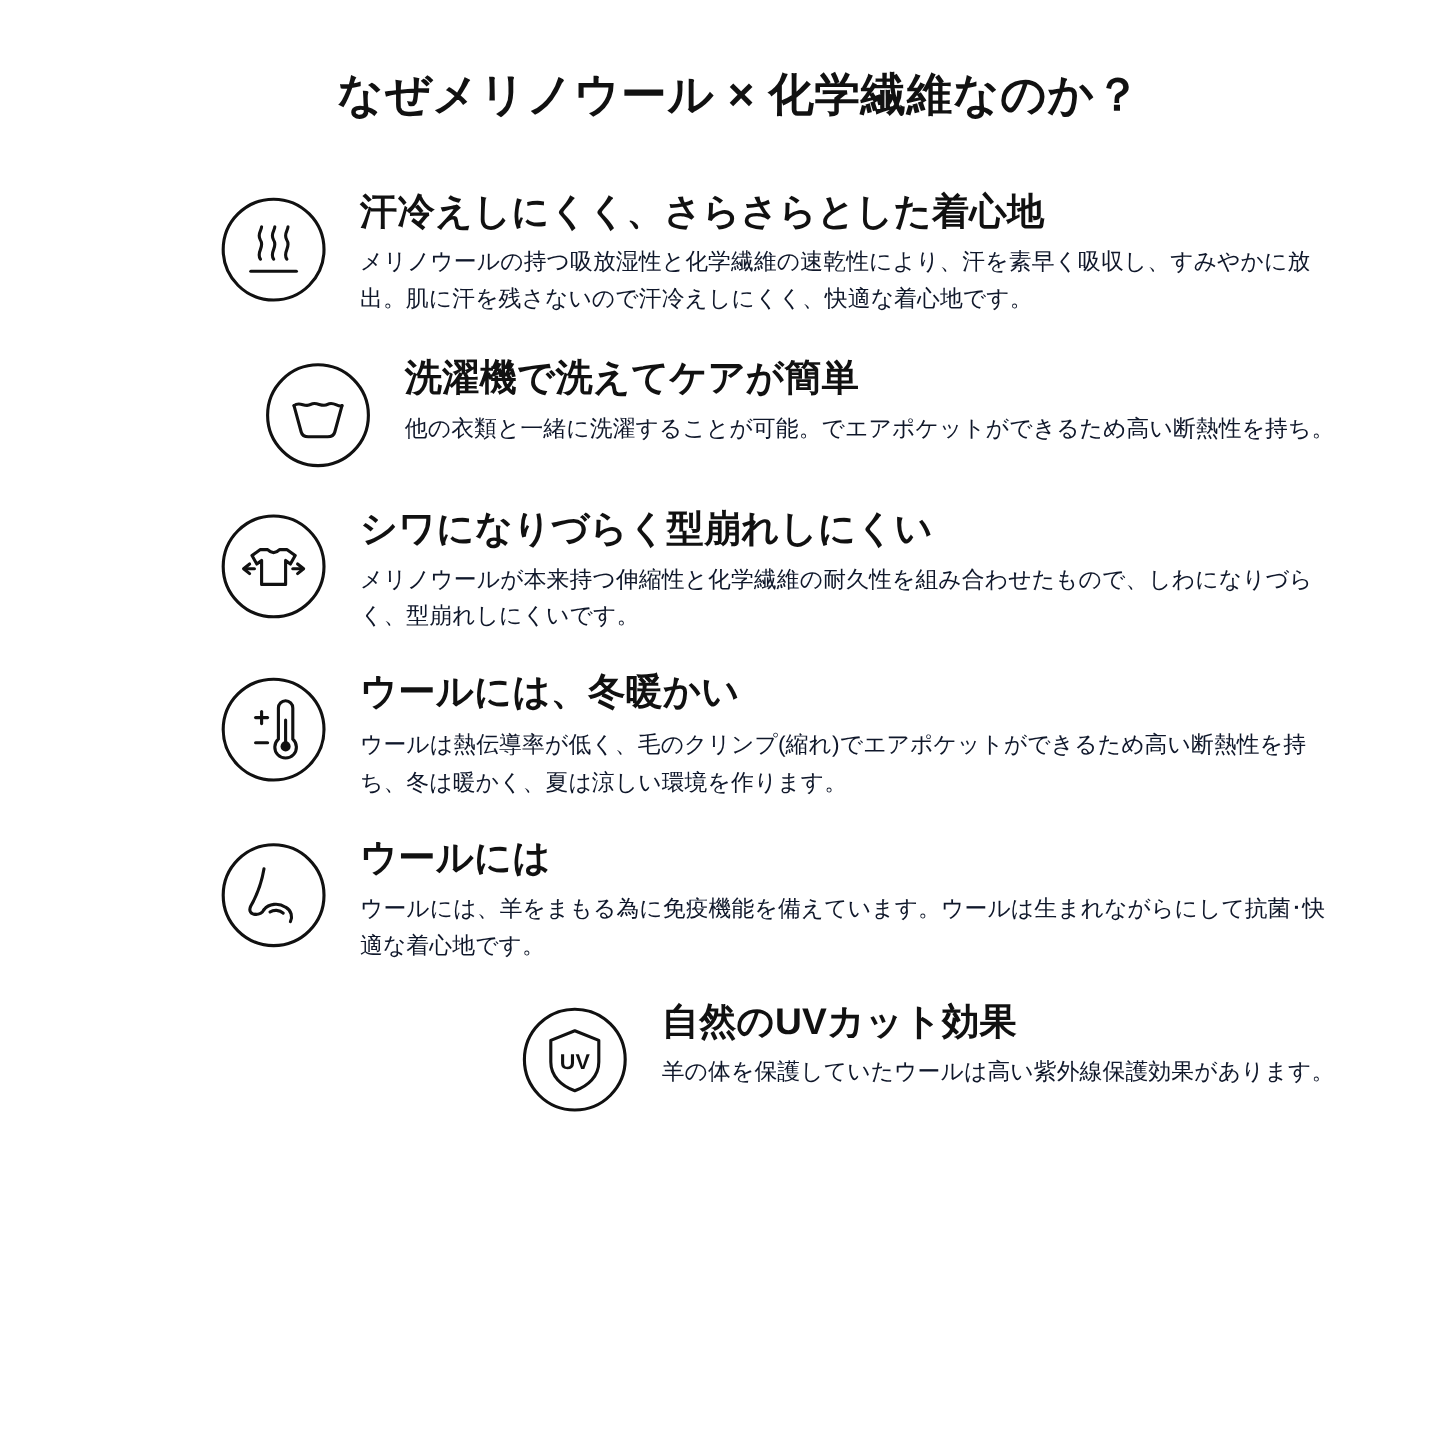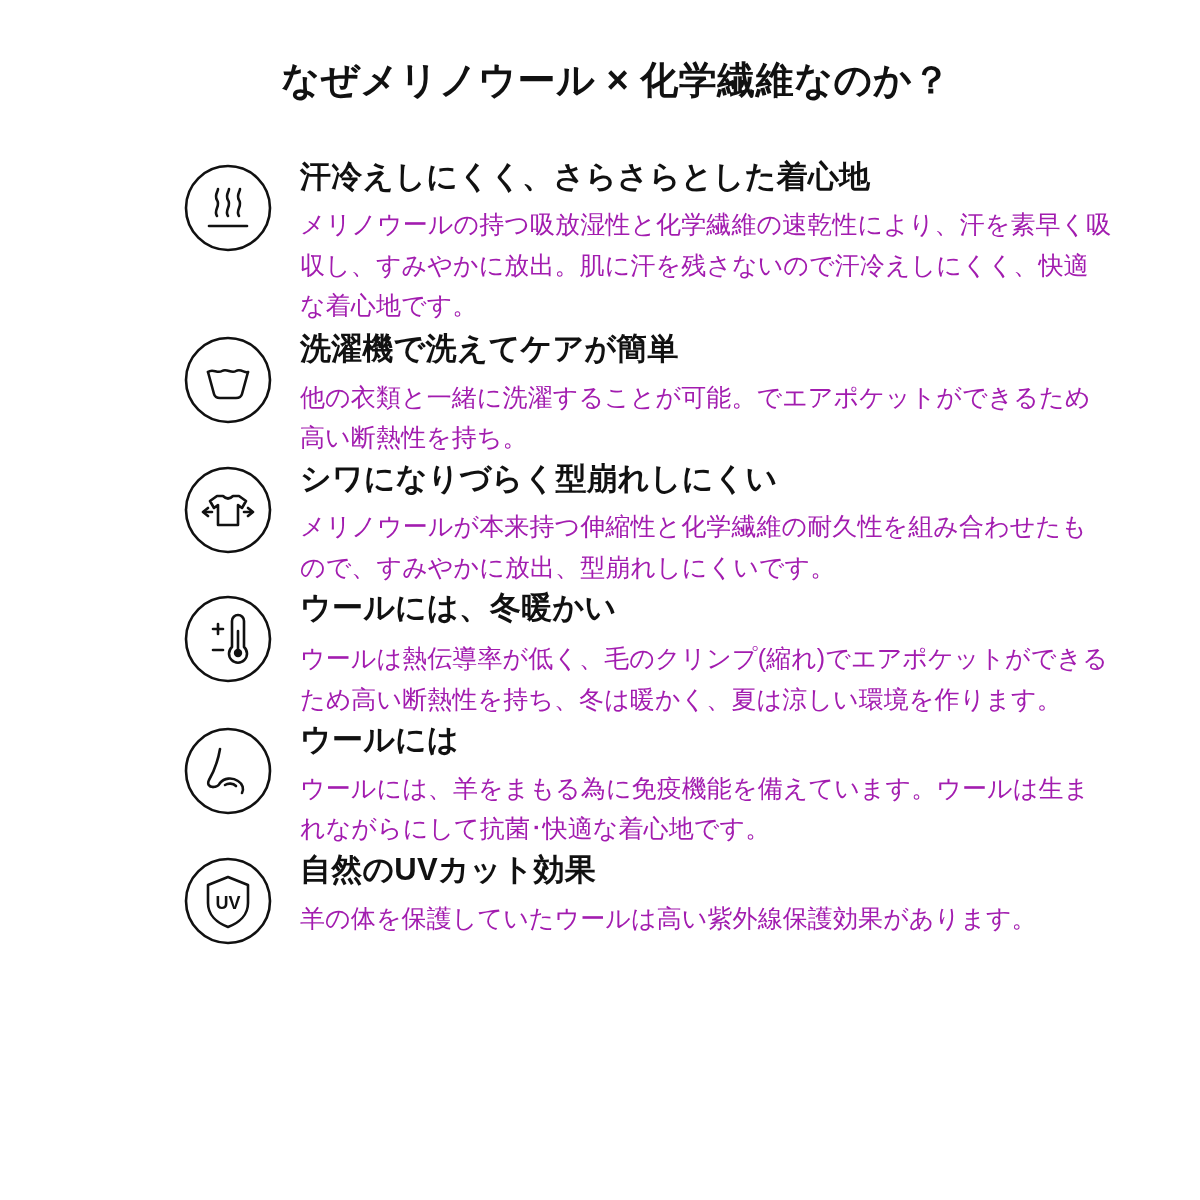--- a/index.html
+++ b/index.html
@@ -26,22 +26,24 @@
     font-size: 38px;
     font-weight: bold;
     letter-spacing: 0.5px;
     color: #111111;
     margin: 0 0 52px 0;
     line-height: 1.2;
   }
   .features {
     display: flex;
     flex-direction: column;
+    gap: 26px;
     padding-left: 120px;
     padding-right: 60px;
+    align-items: flex-end;
   }
   .feature {
     display: flex;
     align-items: flex-start;
     gap: 24px;
   }
   .icon-wrap {
     flex: 0 0 auto;
     width: 96px;
     height: 96px;
@@ -59,23 +61,23 @@
   }
   .feature-title {
     font-size: 31px;
     font-weight: bold;
     color: #111111;
     line-height: 1.25;
     margin: 0 0 8px 0;
     letter-spacing: 0.2px;
   }
   .feature-body {
-    font-size: 25px;
+    font-size: 19px;
     line-height: 1.62;
-    color: #a21caf;
+    color: #0f172a;
     margin: 0;
     letter-spacing: 0.1px;
   }
   
   .feature.f1 { margin-bottom: 2px; }
   .feature.f4 .feature-title { margin-bottom: 10px; }
   .feature.f6 .feature-title { margin-bottom: 8px; }
 </style>
 </head>
 <body>
@@ -122,21 +124,21 @@
           <circle cx="48" cy="48" r="42"></circle>
           <path d="M37 34 L30 39 L34 46 L38 43 L38 63 L58 63 L58 43 L62 46 L66 39 L59 34 L53 34 Q48 39 43 34 Z" stroke-linejoin="round" stroke-linecap="round"></path>
           <line x1="24" y1="50" x2="32" y2="50" stroke-linecap="round"></line>
           <path d="M28 46 L23 50 L28 54" stroke-linejoin="round" stroke-linecap="round" fill="none"></path>
           <line x1="64" y1="50" x2="72" y2="50" stroke-linecap="round"></line>
           <path d="M68 46 L73 50 L68 54" stroke-linejoin="round" stroke-linecap="round" fill="none"></path>
         </svg>
       </div>
       <div class="feature-text">
         <div class="feature-title">シワになりづらく型崩れしにくい</div>
-        <p class="feature-body">メリノウールが本来持つ伸縮性と化学繊維の耐久性を組み合わせたもので、すみやかに放出、型崩れしにくいです。</p>
+        <p class="feature-body">メリノウールが本来持つ伸縮性と化学繊維の耐久性を組み合わせたもので、しわになりづらく、型崩れしにくいです。</p>
       </div>
     </div>
 
     <div class="feature f4">
       <div class="icon-wrap">
         <svg width="96" height="96" viewBox="0 0 96 96" fill="none" stroke="#111111" stroke-width="2.6">
           <circle cx="48" cy="48" r="42"></circle>
           <path d="M52 30 a6 6 0 0 1 12 0 v26 a9 9 0 1 1 -12 0 Z" stroke-linejoin="round"></path>
           <circle cx="58" cy="62" r="4.2" fill="#111111" stroke="none"></circle>
           <line x1="58" y1="40" x2="58" y2="58" stroke-linecap="round"></line>

